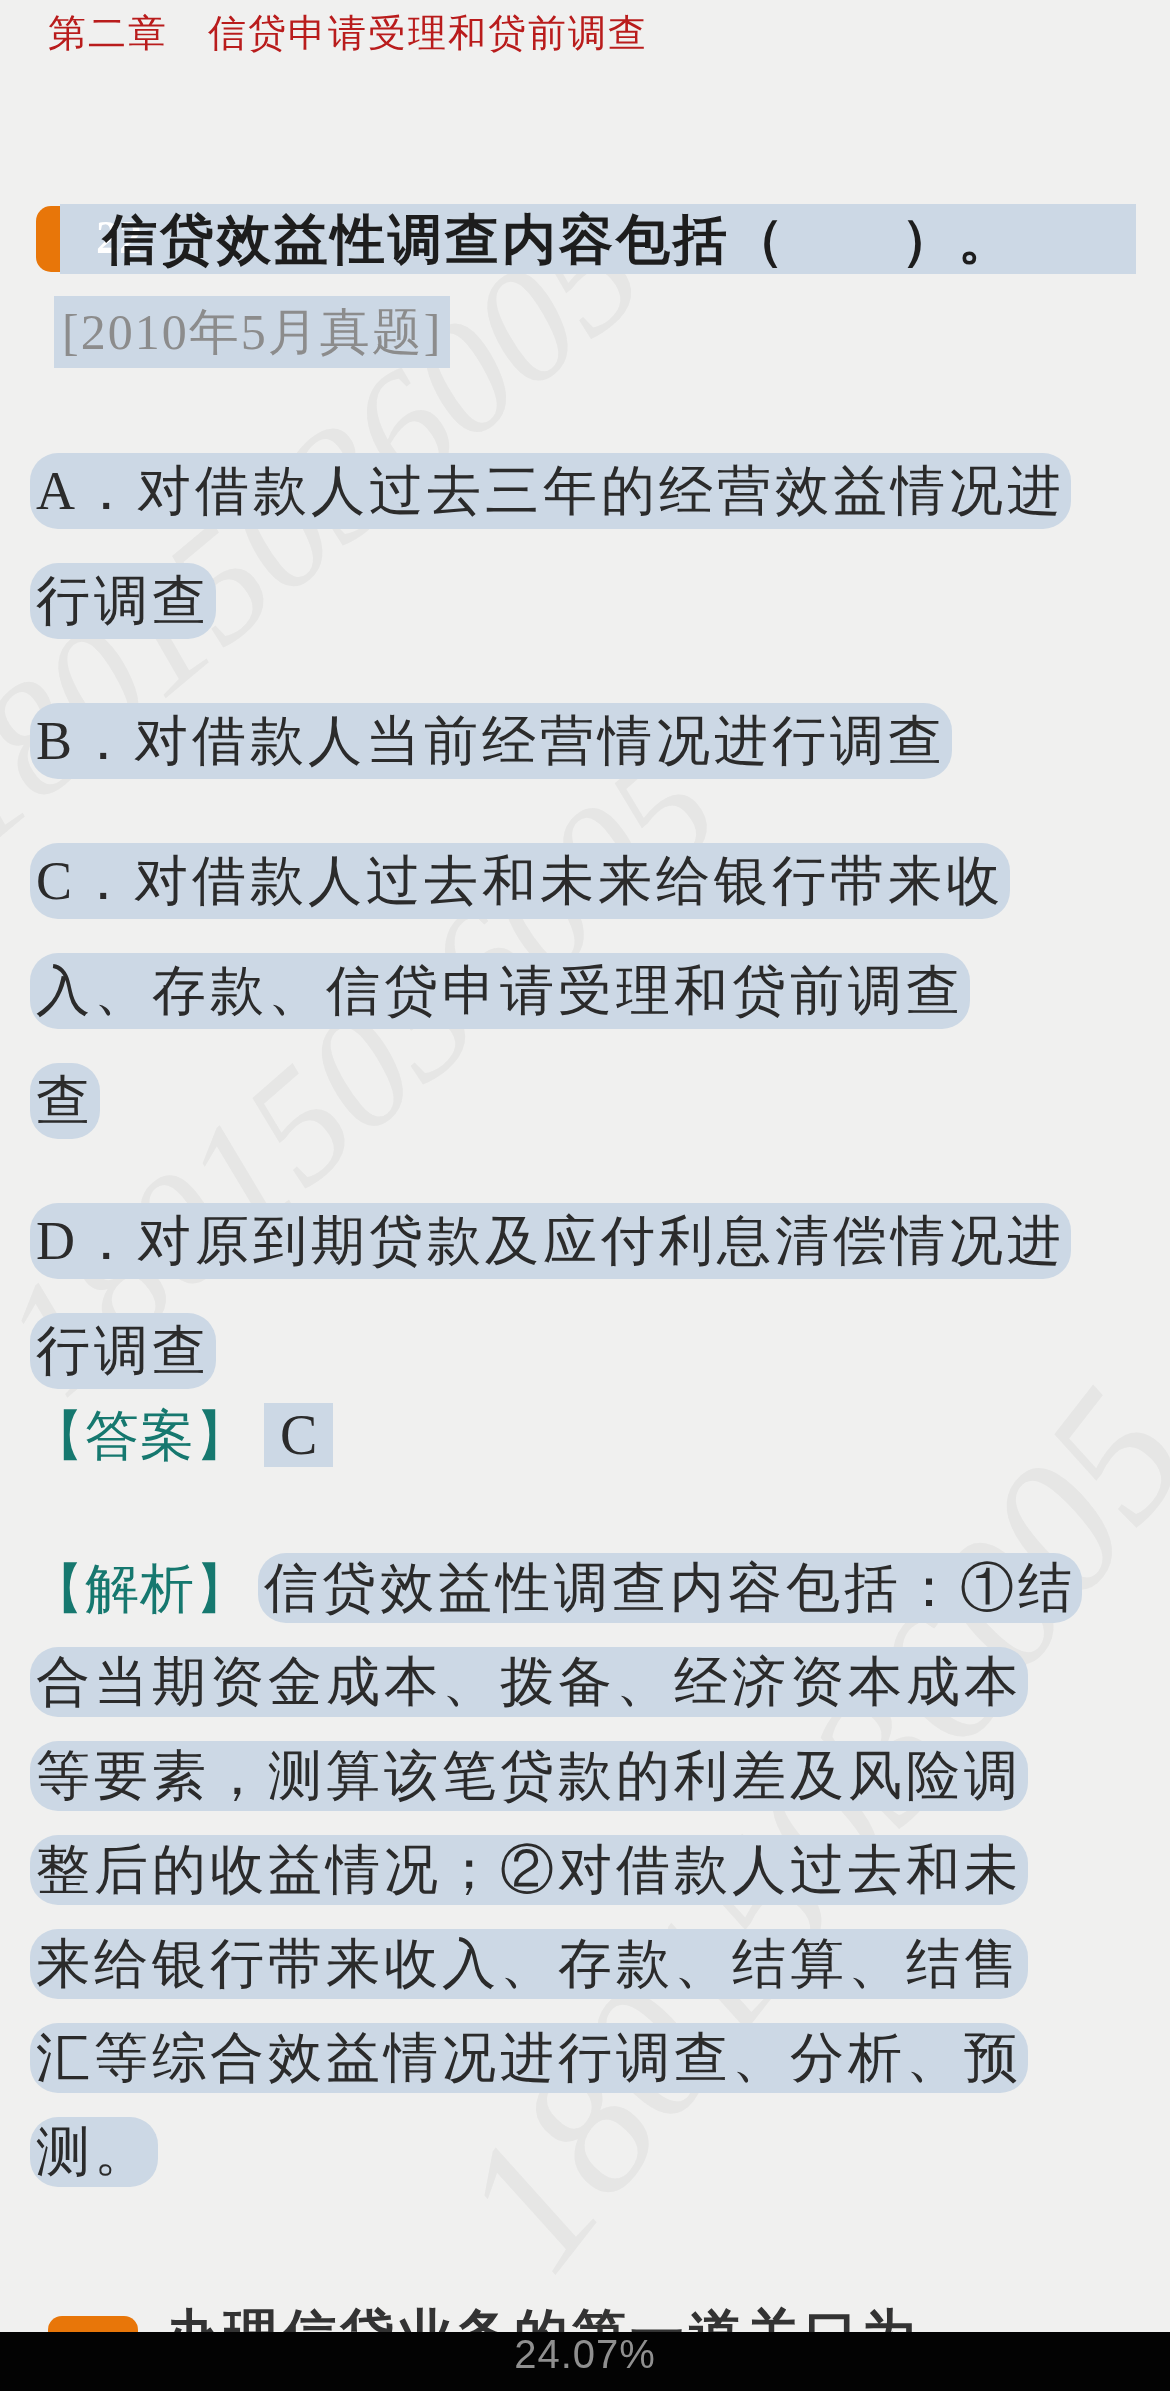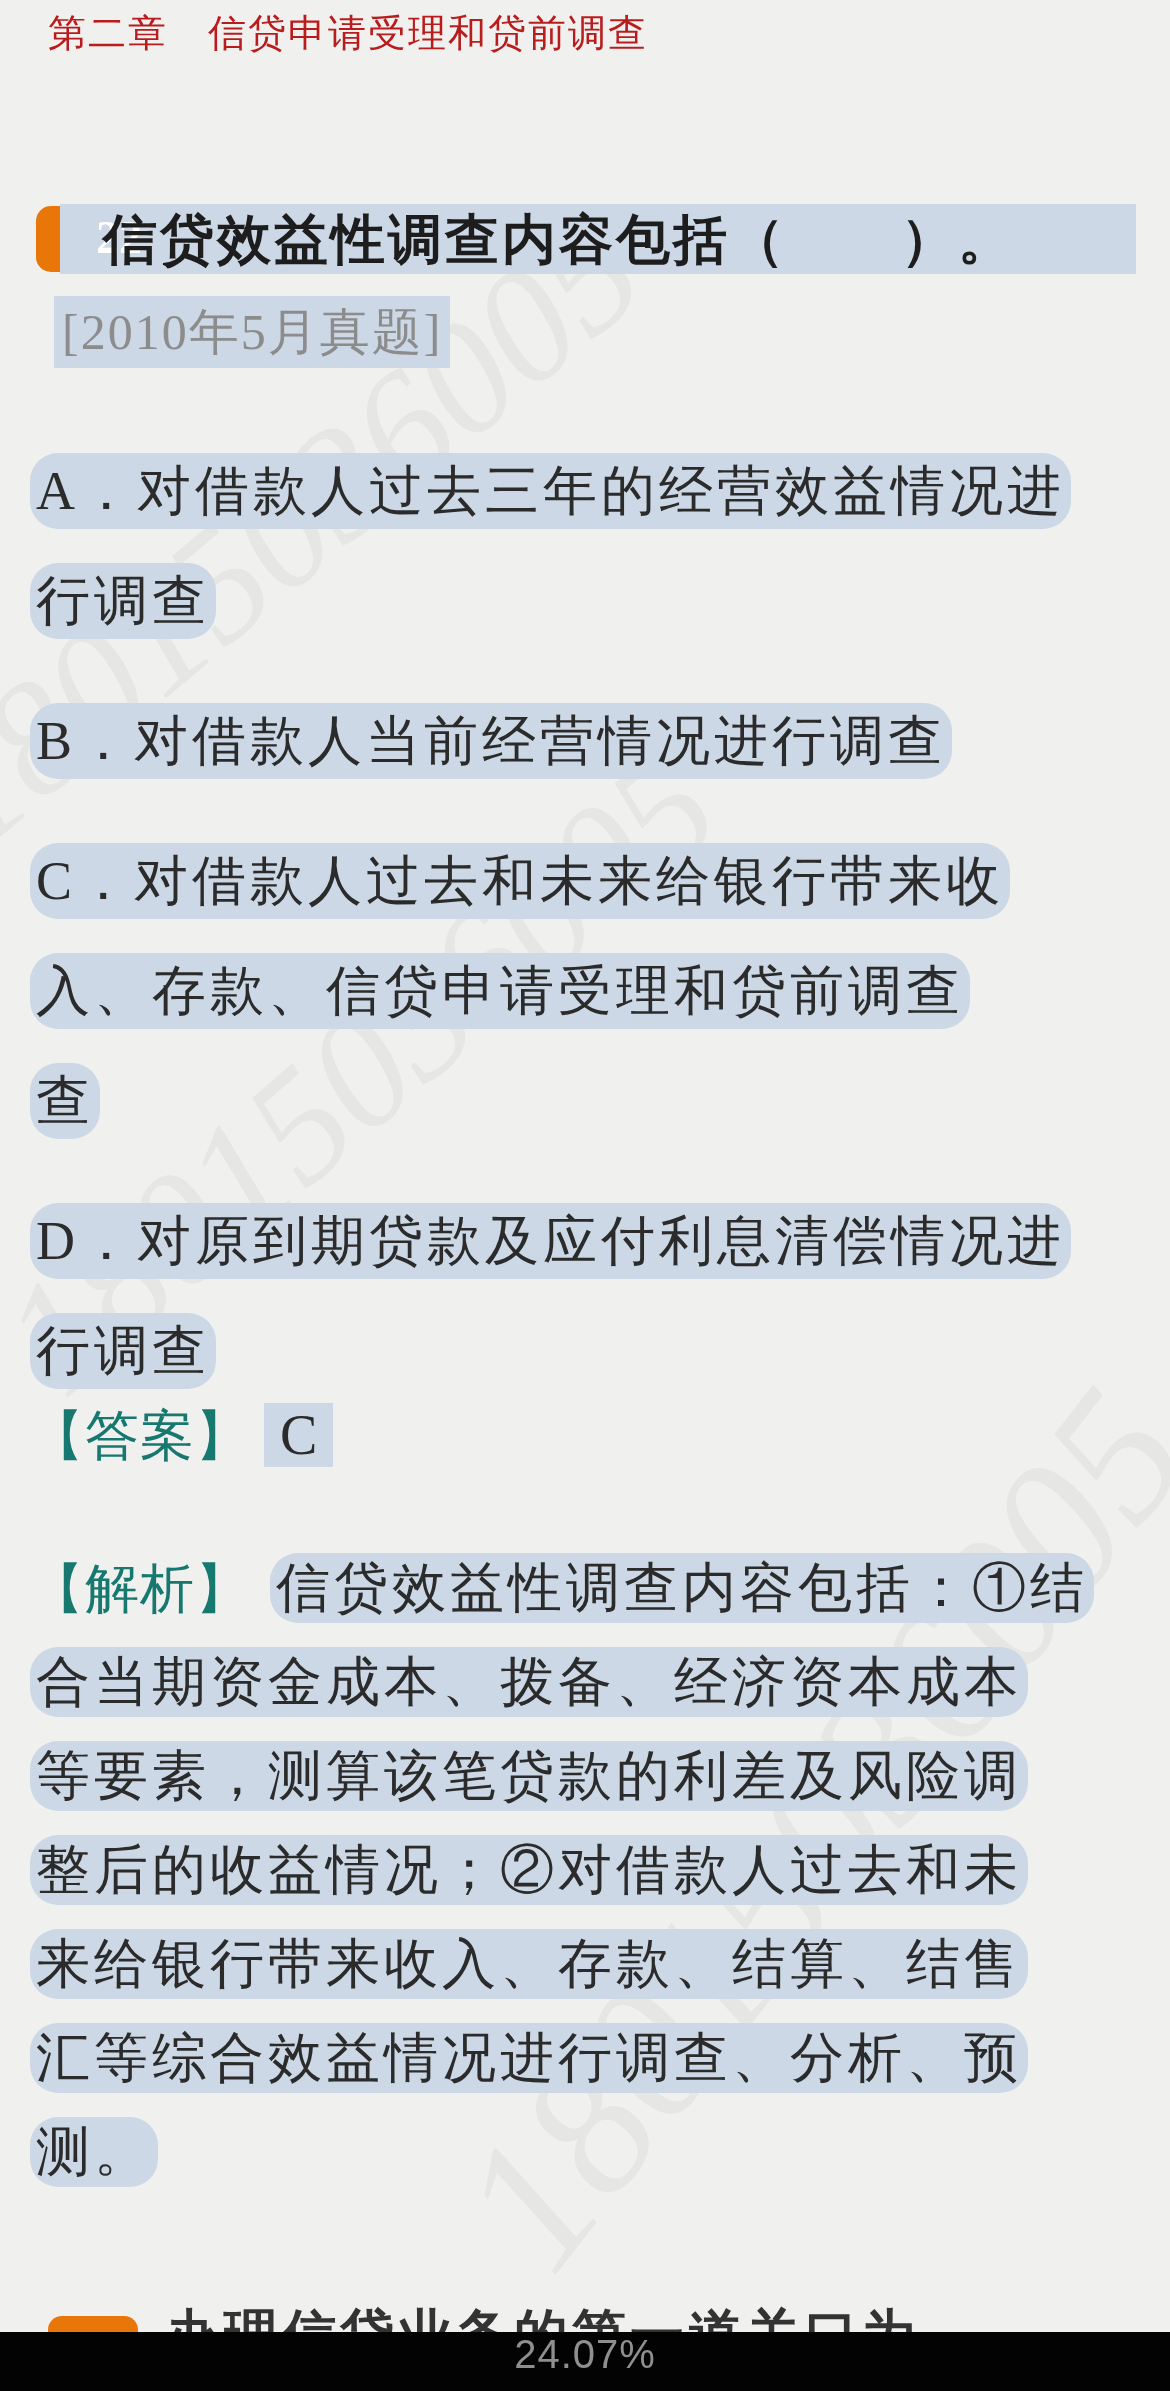--- a/index.html
+++ b/index.html
@@ -89,21 +89,21 @@
     font-size:56px; line-height:64px; color:#2b2b2b;
   }
 
   
   .p-analysis { top:1553px; }
   .p-analysis .line { height:70px; margin-bottom:24px; }
   .p-analysis .line .hl {
     height:70px; line-height:70px; letter-spacing:4px;
   }
   .ana-label {
-    display:inline-block; margin-left:30px; margin-right:20px;
+    display:inline-block; margin-left:30px; margin-right:8px;
     font-size:54px; line-height:70px; color:#16786f; letter-spacing:1px;
     vertical-align:top;
   }
   .p-analysis .line .hl.after-label { margin-left:0; }
 
   
   .next-q { top:2296px; }
   .next-q-badge {
     position:absolute; left:48px; top:20px; width:90px; height:60px;
     background:#e87609; border-radius:14px;

